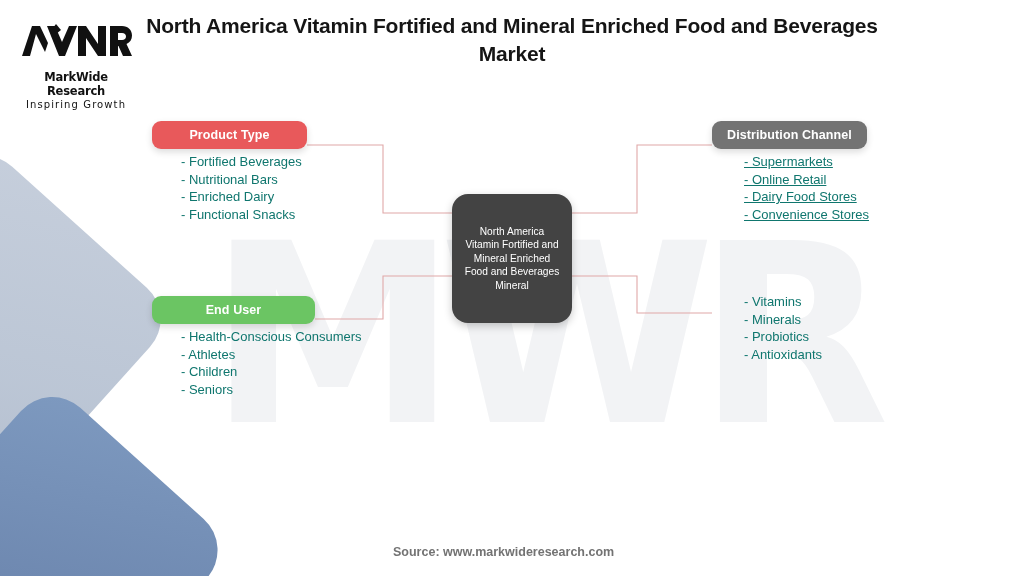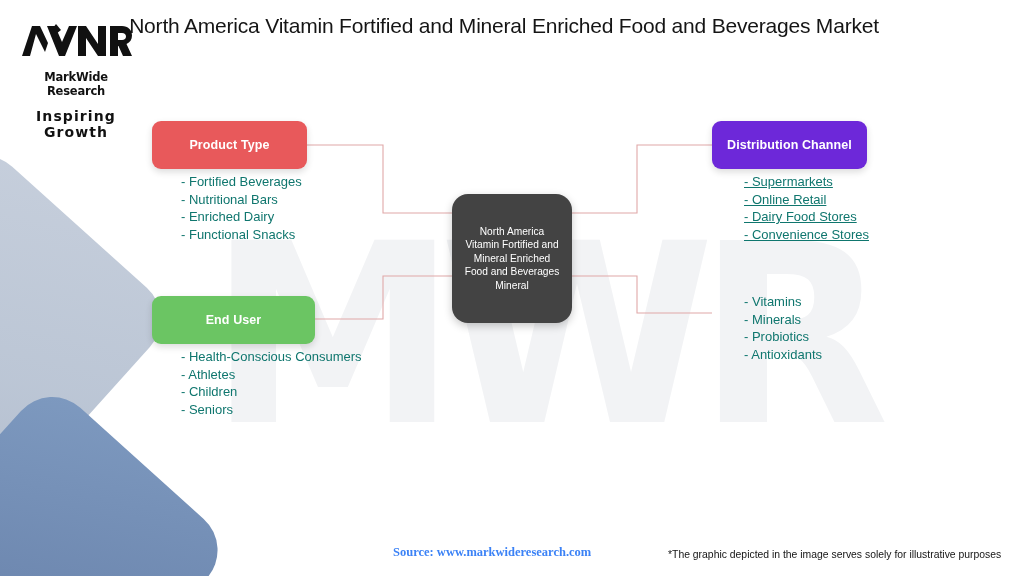--- a/index.html
+++ b/index.html
@@ -91,33 +91,33 @@
     font-family: "DejaVu Sans", sans-serif;
     font-weight: 700;
     font-size: 11.5px;
     letter-spacing: -0.2px;
     margin-top: 10px;
     color: #111;
   }
   .logo-tag {
     display: block;
     font-family: "DejaVu Sans", sans-serif;
-    font-weight: 700;
-    font-size: 14px;
+    font-weight: 400;
+    font-size: 10px;
     letter-spacing: 1.1px;
-    margin-top: 10px;
+    margin-top: 1px;
     color: #111;
   }
   .title {
     position: absolute;
-    left: 128px;
+    left: 136px;
     top: 12px;
     width: 752px;
     text-align: center;
-    font-weight: 400;
+    font-weight: 700;
     font-size: 21px;
     line-height: 28px;
     color: #151515;
     letter-spacing: -0.2px;
   }
 
   
   .branch {
     position: absolute;
   }
@@ -125,21 +125,21 @@
     position: relative;
     border-radius: 9px;
     box-shadow: 0 3px 7px rgba(0,0,0,.14);
     display: flex;
     align-items: center;
     justify-content: center;
     color: #ffffff;
     font-weight: 700;
     font-size: 12.5px;
     letter-spacing: .1px;
-    height: 48px;
+    height: 28px;
   }
   .branch-items {
     margin-top: 4px;
     font-size: 13px;
     line-height: 17.6px;
     color: #0f766e;
   }
   .branch-items .item { white-space: nowrap; }
 
   .branch.b-product   { left: 152px; top: 121px; width: 155px; }
@@ -176,22 +176,21 @@
     box-sizing: border-box;
   }
 
   
   .source {
     position: absolute;
     left: 393px;
     top: 545px;
     font-weight: 700;
     font-size: 12.5px;
-    color: #3b82f6;
-    font-family: Liberation Serif, serif;
+    color: #737373;
   }
   .disclaimer {
     position: absolute;
     left: 668px;
     top: 549px;
     font-size: 10.4px;
     color: #141414;
     white-space: nowrap;
   }
 </style>
@@ -246,21 +245,21 @@
     </div>
     <div class="branch-items">
       <div class="item">- Fortified Beverages</div>
       <div class="item">- Nutritional Bars</div>
       <div class="item">- Enriched Dairy</div>
       <div class="item">- Functional Snacks</div>
     </div>
   </div>
 
   <div class="branch b-dist">
-    <div class="branch-pill" style="background:#6d28d9">
+    <div class="branch-pill" style="background:#737373">
       <span>Distribution Channel</span>
     </div>
     <div class="branch-items">
       <div class="item">- Supermarkets</div>
       <div class="item">- Online Retail</div>
       <div class="item">- Dairy Food Stores</div>
       <div class="item">- Convenience Stores</div>
     </div>
   </div>
 
@@ -289,15 +288,14 @@
     <div>
       <div>North America</div>
       <div>Vitamin Fortified and</div>
       <div>Mineral Enriched</div>
       <div>Food and Beverages</div>
       <div>Mineral</div>
     </div>
   </div>
 
   <div class="source">Source: www.markwideresearch.com</div>
-  <div class="disclaimer">*The graphic depicted in the image serves solely for illustrative purposes</div>
 
 </div>
 
 </body></html>

